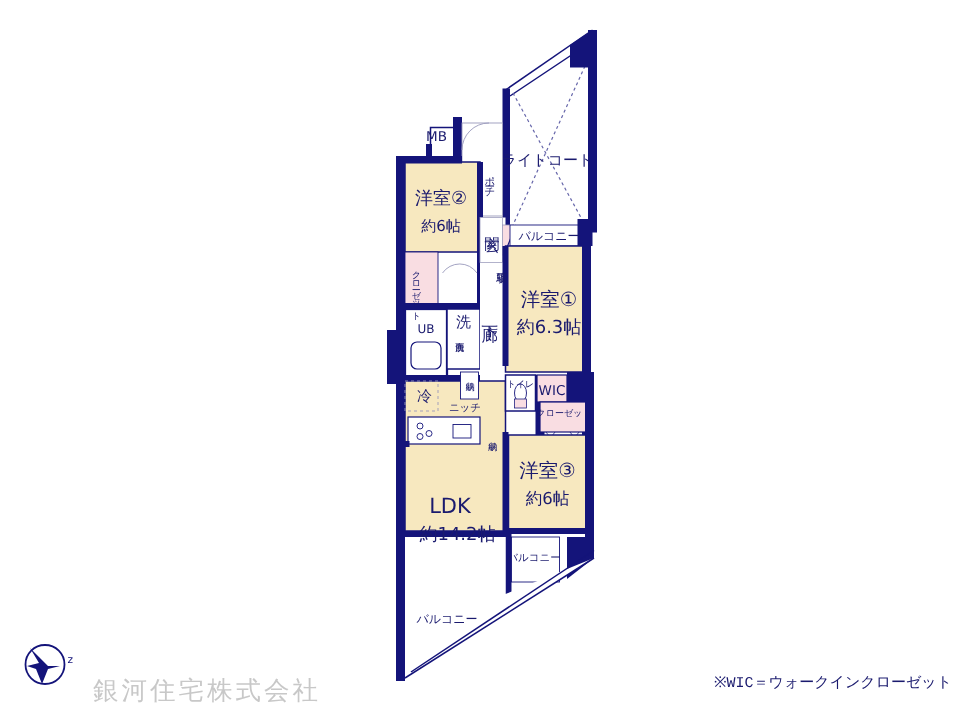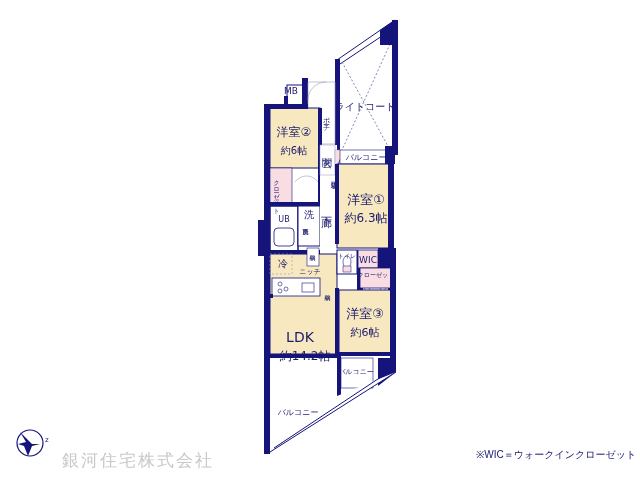--- a/index.html
+++ b/index.html
@@ -1,20 +1,20 @@
 <!DOCTYPE html>
 <html><head>
 <meta charset="utf-8">
 <style>
   html, body { margin: 0; padding: 0; background: #ffffff; }
   body { width: 640px; height: 480px; position: relative; overflow: hidden; font-family: "DejaVu Sans", sans-serif; }
   #plan { position: absolute; left: 0; top: 0; }
   .lbl { font-family: "DejaVu Sans", sans-serif; fill: #1a1a6e; }
   .logo-text { position: absolute; left: 62px; top: 449px; font-size: 17px; letter-spacing: 2px; color: #c8c8c8; font-family: "DejaVu Sans", sans-serif; }
-  .note { position: absolute; left: 476px; top: 447px; font-size: 10px; color: #1a1a6e; font-family: Liberation Sans, sans-serif; }
+  .note { position: absolute; left: 476px; top: 447px; font-size: 10px; color: #1a1a6e; font-family: Liberation Mono, monospace; }
 </style>
 </head>
 <body>
 
 <svg id="plan" width="640" height="480" viewBox="0 0 640 480">
 
   <g>
     <polygon points="337,60 395,20 398,20 398,150 337,150" fill="#ffffff" stroke="none"></polygon>
     <line x1="337" y1="60" x2="395" y2="20" stroke="#14147a" stroke-width="1"></line>
     <line x1="340" y1="64" x2="382" y2="36" stroke="#14147a" stroke-width="1"></line>

